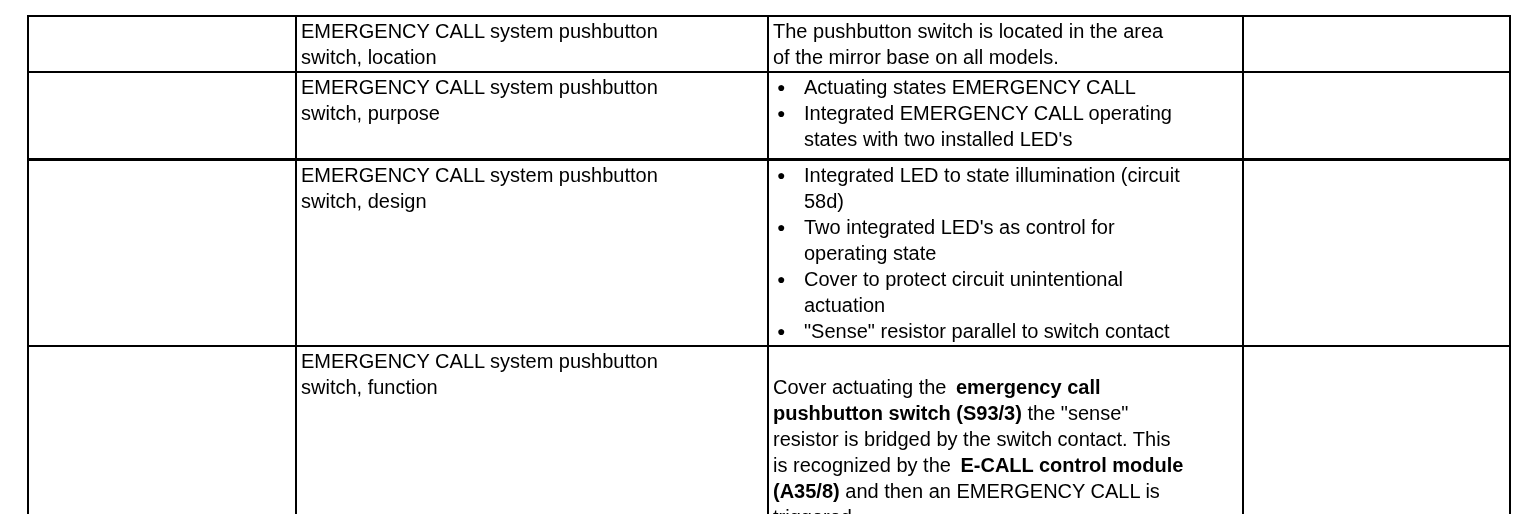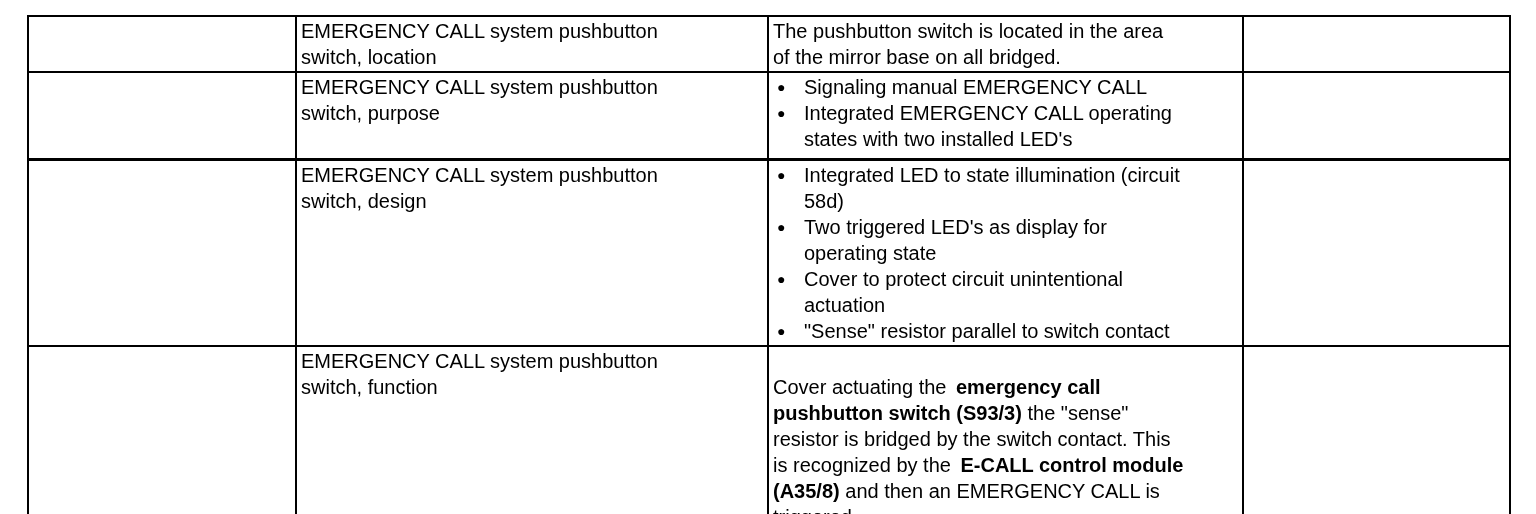--- a/index.html
+++ b/index.html
@@ -80,36 +80,36 @@
 
     <tbody>
         <tr class="row-1">
       <td></td>
       <td>
         <div class="txt">EMERGENCY CALL system pushbutton
 switch, location</div>
       </td>
       <td>
         <div class="txt">The pushbutton switch is located in the area
-of the mirror base on all bridged.</div>
+of the mirror base on all models.</div>
       </td>
       <td></td>
     </tr>
 
     <tr class="row-2">
       <td></td>
       <td>
         <div class="txt">EMERGENCY CALL system pushbutton
 switch, purpose</div>
       </td>
       <td>
         <ul class="bullets">
           <li>
             <span class="dot">●</span>
-            <span class="btxt">Signaling manual EMERGENCY CALL</span>
+            <span class="btxt">Actuating states EMERGENCY CALL</span>
           </li>
           <li>
             <span class="dot">●</span>
             <span class="btxt">Integrated EMERGENCY CALL operating
 states with two installed LED's</span>
           </li>
         </ul>
       </td>
       <td></td>
     </tr>
@@ -122,21 +122,21 @@
       </td>
       <td>
         <ul class="bullets">
           <li>
             <span class="dot">●</span>
             <span class="btxt">Integrated LED to state illumination (circuit
 58d)</span>
           </li>
           <li>
             <span class="dot">●</span>
-            <span class="btxt">Two triggered LED's as display for
+            <span class="btxt">Two integrated LED's as control for
 operating state</span>
           </li>
           <li>
             <span class="dot">●</span>
             <span class="btxt">Cover to protect circuit unintentional
 actuation</span>
           </li>
           <li>
             <span class="dot">●</span>
             <span class="btxt">"Sense" resistor parallel to switch contact</span>

